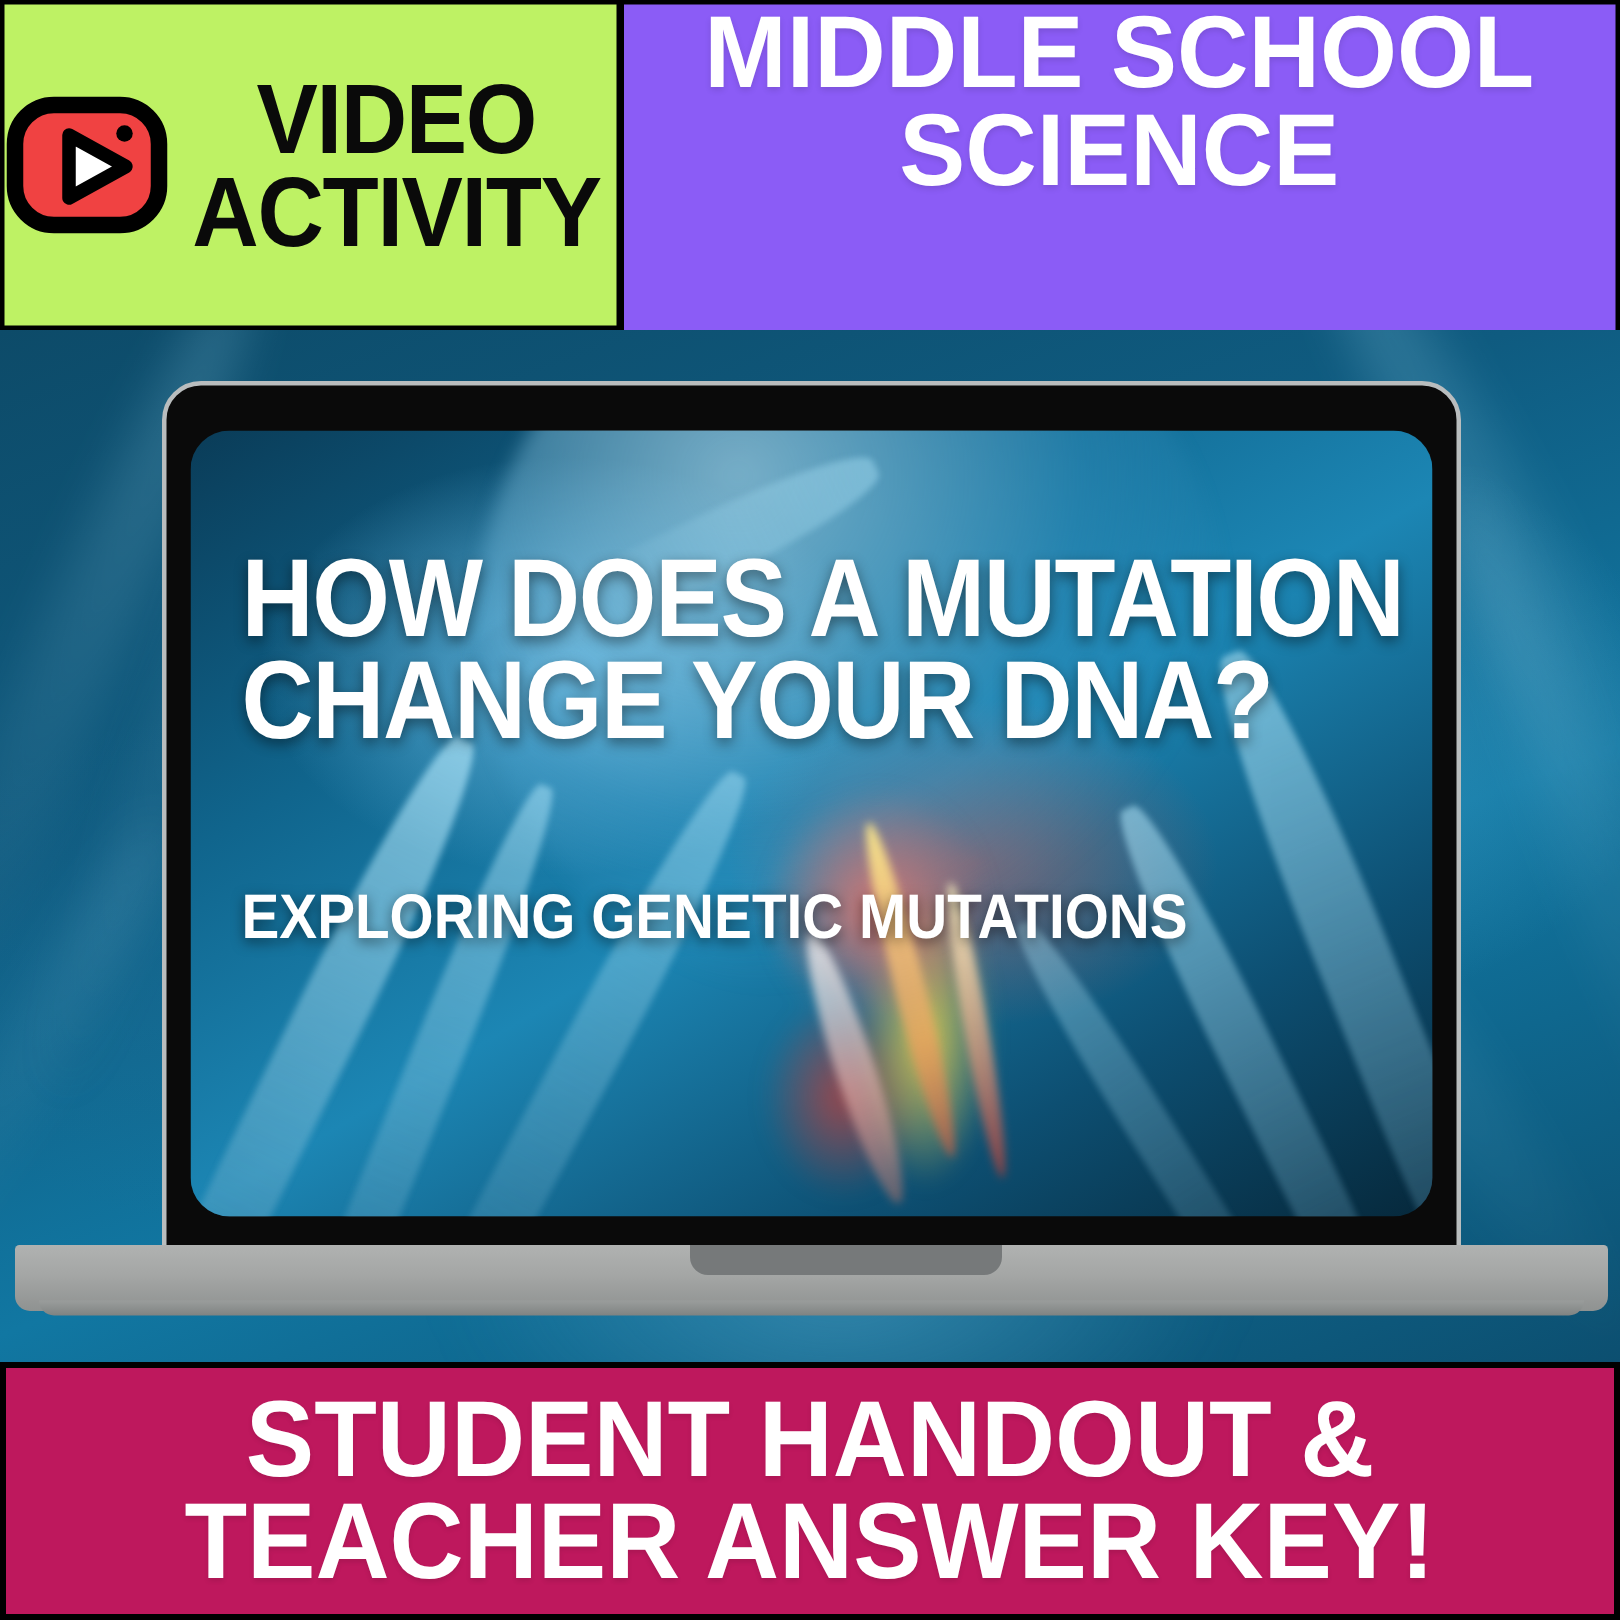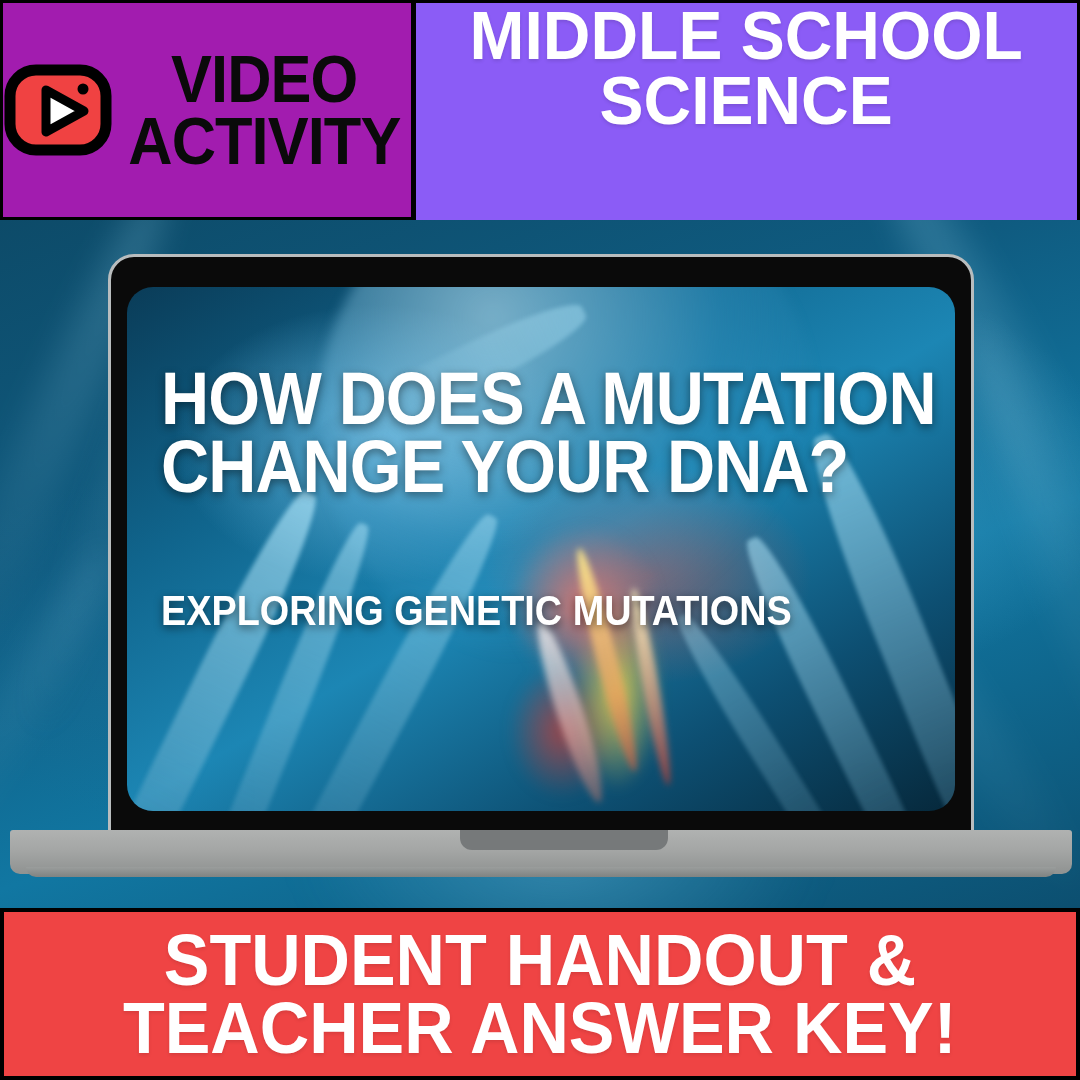--- a/index.html
+++ b/index.html
@@ -14,21 +14,21 @@
     background:#000; overflow:hidden;
   }
 
   
   .header {
     position:absolute; left:0; top:0; width:1080px; height:220px;
     display:flex; background:#000;
   }
   .hdr-yellow {
     width:408px; height:214px; margin:3px 0 0 3px;
-    background:#a21caf;
+    background:#bef264;
     display:flex; align-items:center; justify-content:center;
     position:relative;
   }
   .yt-row {
     display:flex; align-items:center; justify-content:center;
     gap:6px; width:100%; padding:0 6px;
   }
   .yt-icon { flex:0 0 auto; width:108px; height:92px; }
   .video-activity {
     display:flex; flex-direction:column; align-items:center;
@@ -178,21 +178,21 @@
     background:#76797a; border-radius:0 0 12px 12px;
   }
 
   
   .footer {
     position:absolute; left:0; bottom:0; width:1080px; height:172px;
     background:#000;
   }
   .footer-inner {
     position:absolute; left:4px; right:4px; top:4px; bottom:4px;
-    background:#ef4444;
+    background:#be185d;
     display:flex; flex-direction:column;
     align-items:center; justify-content:center;
     line-height:0.95;
   }
   .ft-line {
     color:#fff; font-weight:900; font-size:72px;
     white-space:nowrap; letter-spacing:0px;
     transform:scaleX(0.95);
     text-shadow:0 2px 4px rgba(0,0,0,.1);
   }

